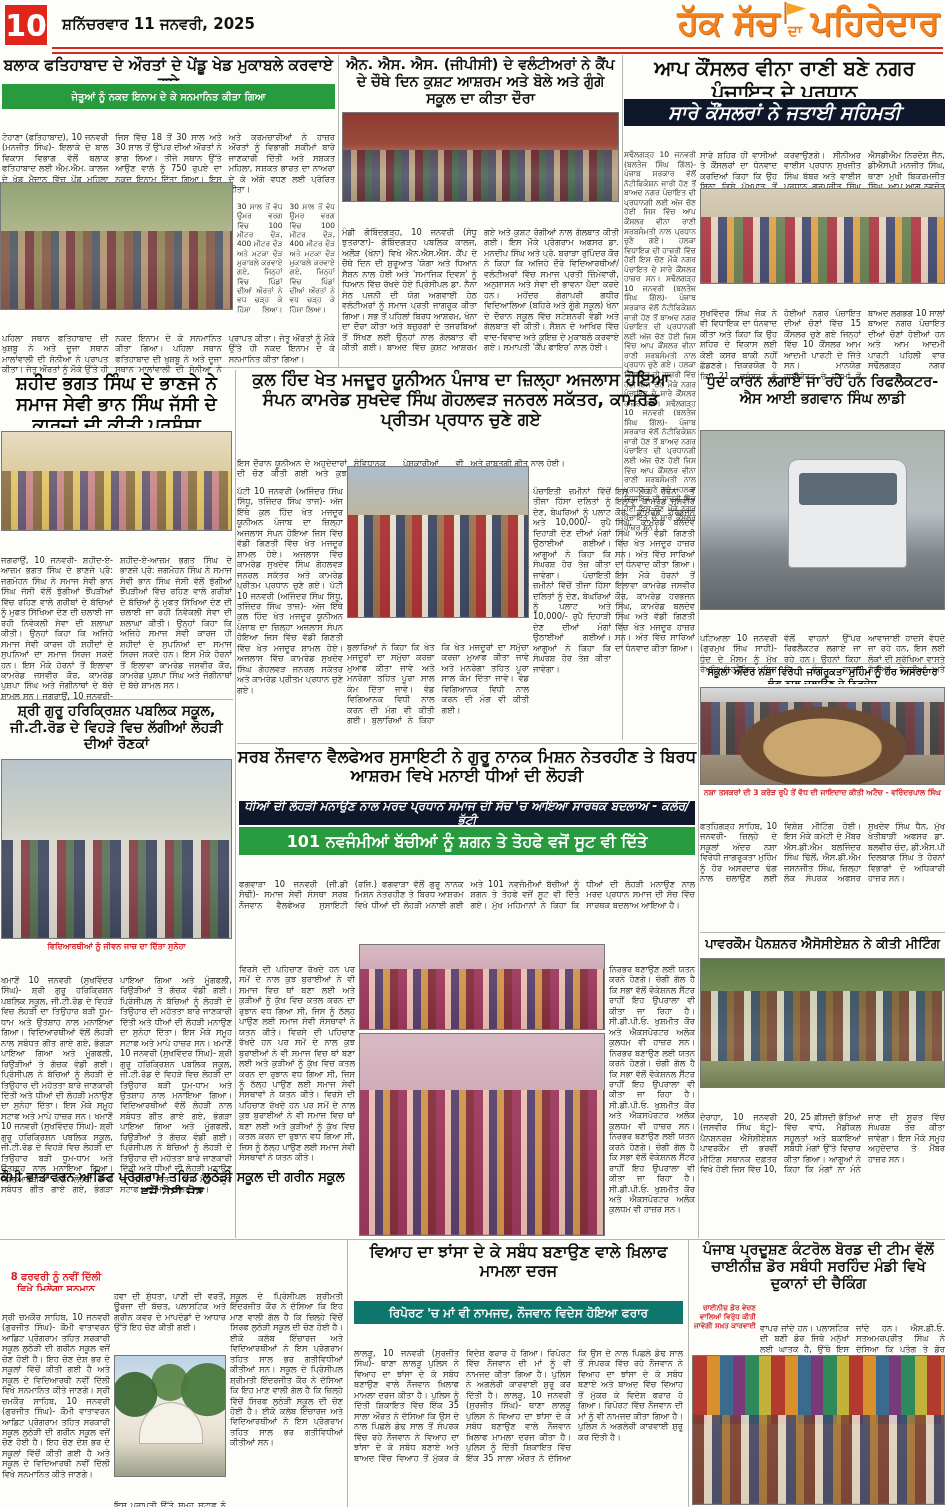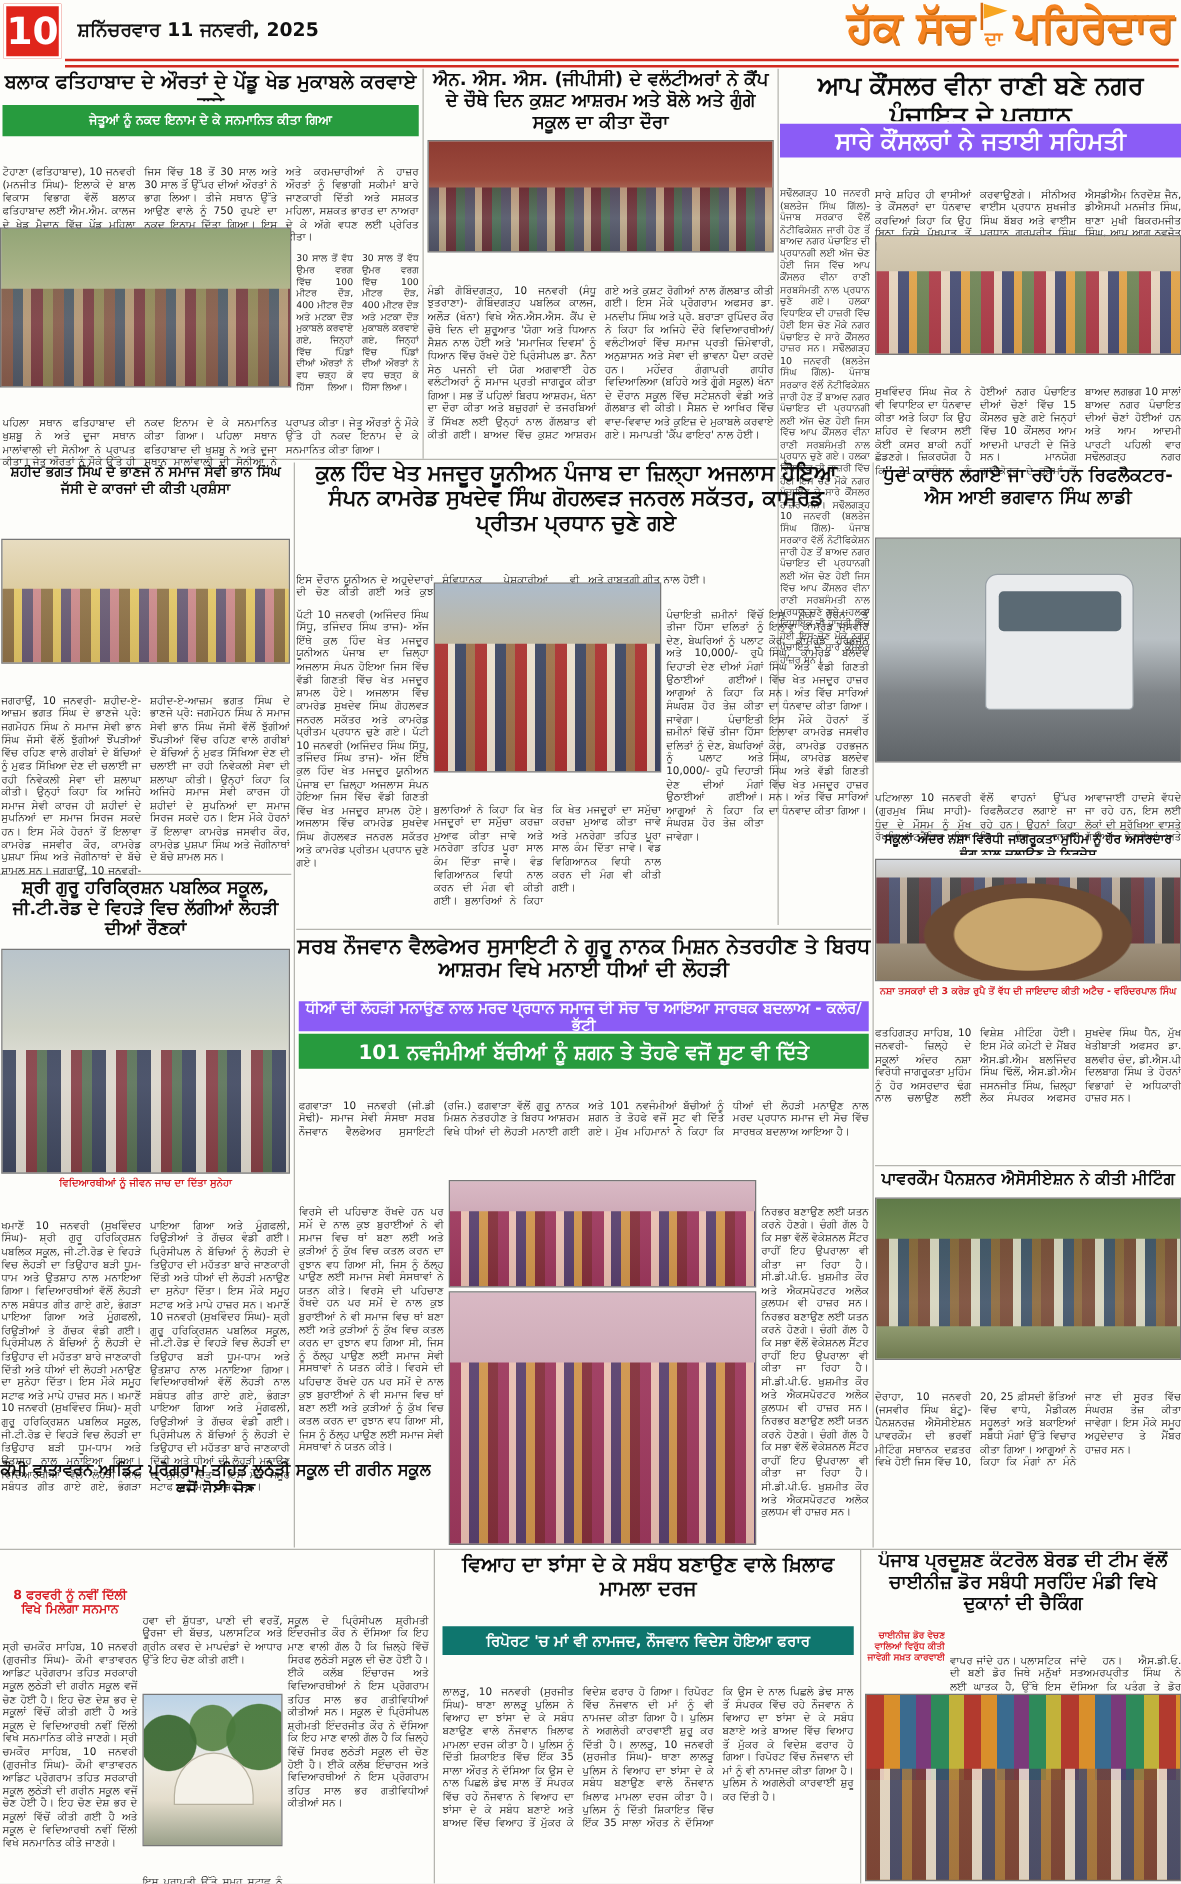--- a/index.html
+++ b/index.html
@@ -14,21 +14,21 @@
   .date{left:62px;top:15px;font-size:15px;font-weight:bold;color:#111;}
   .rule2{left:52px;top:47px;width:891px;height:7px;border-top:2px solid #d22a1e;border-bottom:2px solid #d22a1e;}
   .masthead{right:6px;top:2px;display:flex;align-items:flex-start;gap:4px;color:#f5821f;font-weight:bold;}
   .masthead .big{font-size:34px;line-height:40px;text-shadow:1px 1px 0 #c96a12;}
   .flagcol{display:flex;flex-direction:column;align-items:center;line-height:1;}
   .flagcol .small{font-size:15px;color:#f5821f;}
   
   .hl{font-weight:bold;color:#0d0d0d;text-align:center;overflow:hidden;line-height:1.18;}
   .bar{color:#fff;font-weight:bold;text-align:center;overflow:hidden;display:flex;align-items:center;justify-content:center;}
   .bar-green{background:#279b3e;}
-  .bar-red{background:#8b5cf6;}
+  .bar-red{background:#0f172a;font-style:italic;}
   .bar-blue{background:#0f766e;}
   .redsub{color:#d61c22;font-weight:bold;text-align:center;overflow:hidden;}
   
   .txt{font-size:8.3px;line-height:1.26;text-align:justify;color:#1b1b1b;overflow:hidden;column-gap:7px;word-break:break-word;margin-top:20px;}
   
   .vr{width:1px;background:#b5b5af;}
   .hr{height:1px;background:#b5b5af;}
   
   .ph{border:1px solid #777;overflow:hidden;}
   .ph-outdoor-crowd{background:
@@ -131,21 +131,21 @@
   <div class="abs ph ph-redbuilding" style="left:342px;top:112px;width:277px;height:90px"></div>
   <div class="abs txt" style="left:342px;top:207px;width:277px;height:158px;column-count:2">ਮੰਡੀ ਗੋਬਿੰਦਗੜ੍ਹ, 10 ਜਨਵਰੀ (ਸੰਧੂ ਝੁਤਰਾਣਾ)- ਗੋਬਿੰਦਗੜ੍ਹ ਪਬਲਿਕ ਕਾਲਜ, ਅਲੌੜ (ਖੰਨਾ) ਵਿਖੇ ਐਨ.ਐਸ.ਐਸ. ਕੈਂਪ ਦੇ ਚੌਥੇ ਦਿਨ ਦੀ ਸ਼ੁਰੂਆਤ 'ਯੋਗਾ ਅਤੇ ਧਿਆਨ ਸੈਸ਼ਨ ਨਾਲ ਹੋਈ ਅਤੇ 'ਸਮਾਜਿਕ ਦਿਵਸ' ਨੂੰ ਧਿਆਨ ਵਿੱਚ ਰੱਖਦੇ ਹੋਏ ਪ੍ਰਿੰਸੀਪਲ ਡਾ. ਨੈਨਾ ਸੇਠ ਪਜਨੀ ਦੀ ਯੋਗ ਅਗਵਾਈ ਹੇਠ ਵਲੰਟੀਅਰਾਂ ਨੂੰ ਸਮਾਜ ਪ੍ਰਤੀ ਜਾਗਰੂਕ ਕੀਤਾ ਗਿਆ। ਸਭ ਤੋਂ ਪਹਿਲਾਂ ਬਿਰਧ ਆਸ਼ਰਮ, ਖੰਨਾ ਦਾ ਦੌਰਾ ਕੀਤਾ ਅਤੇ ਬਜ਼ੁਰਗਾਂ ਦੇ ਤਜਰਬਿਆਂ ਤੋਂ ਸਿੱਖਣ ਲਈ ਉਨ੍ਹਾਂ ਨਾਲ ਗੱਲਬਾਤ ਵੀ ਕੀਤੀ ਗਈ। ਬਾਅਦ ਵਿੱਚ ਕੁਸ਼ਟ ਆਸ਼ਰਮ ਗਏ ਅਤੇ ਕੁਸ਼ਟ ਰੋਗੀਆਂ ਨਾਲ ਗੱਲਬਾਤ ਕੀਤੀ ਗਈ। ਇਸ ਮੌਕੇ ਪ੍ਰੋਗਰਾਮ ਅਫਸਰ ਡਾ. ਮਨਦੀਪ ਸਿੰਘ ਅਤੇ ਪ੍ਰੋ. ਬਰਾੜਾ ਰੁਪਿੰਦਰ ਕੌਰ ਨੇ ਕਿਹਾ ਕਿ ਅਜਿਹੇ ਦੌਰੇ ਵਿਦਿਆਰਥੀਆਂ/ਵਲੰਟੀਅਰਾਂ ਵਿੱਚ ਸਮਾਜ ਪ੍ਰਤੀ ਜ਼ਿੰਮੇਵਾਰੀ, ਅਨੁਸ਼ਾਸਨ ਅਤੇ ਸੇਵਾ ਦੀ ਭਾਵਨਾ ਪੈਦਾ ਕਰਦੇ ਹਨ। ਮਹੇਂਦਰ ਗੰਗਾਪਰੀ ਗਧੀਰ ਵਿਦਿਆਲਿਆ (ਬਹਿਰੇ ਅਤੇ ਗੂੰਗੇ ਸਕੂਲ) ਖੰਨਾ ਦੇ ਦੌਰਾਨ ਸਕੂਲ ਵਿੱਚ ਸਟੇਸ਼ਨਰੀ ਵੰਡੀ ਅਤੇ ਗੱਲਬਾਤ ਵੀ ਕੀਤੀ। ਸੈਸ਼ਨ ਦੇ ਆਖਿਰ ਵਿੱਚ ਵਾਦ-ਵਿਵਾਦ ਅਤੇ ਕੁਇਜ਼ ਦੇ ਮੁਕਾਬਲੇ ਕਰਵਾਏ ਗਏ। ਸਮਾਪਤੀ 'ਕੈਂਪ ਫਾਇਰ' ਨਾਲ ਹੋਈ।</div>
 
   <div class="abs hl" style="left:624px;top:57px;width:321px;height:40px;font-size:20px">ਆਪ ਕੌਂਸਲਰ ਵੀਨਾ ਰਾਣੀ ਬਣੇ ਨਗਰ ਪੰਚਾਇਤ ਦੇ ਪ੍ਰਧਾਨ</div>
   <div class="abs bar bar-red" style="left:624px;top:99px;width:321px;height:27px;font-size:19px">ਸਾਰੇ ਕੌਂਸਲਰਾਂ ਨੇ ਜਤਾਈ ਸਹਿਮਤੀ</div>
   <div class="abs txt" style="left:624px;top:130px;width:72px;height:608px;column-count:1;font-size:7.6px">ਸਢੌਲਗੜ੍ਹ 10 ਜਨਵਰੀ (ਬਲਤੇਜ ਸਿੰਘ ਗਿੱਲ)- ਪੰਜਾਬ ਸਰਕਾਰ ਵੱਲੋਂ ਨੋਟੀਫਿਕੇਸ਼ਨ ਜਾਰੀ ਹੋਣ ਤੋਂ ਬਾਅਦ ਨਗਰ ਪੰਚਾਇਤ ਦੀ ਪ੍ਰਧਾਨਗੀ ਲਈ ਅੱਜ ਚੋਣ ਹੋਈ ਜਿਸ ਵਿੱਚ ਆਪ ਕੌਂਸਲਰ ਵੀਨਾ ਰਾਣੀ ਸਰਬਸੰਮਤੀ ਨਾਲ ਪ੍ਰਧਾਨ ਚੁਣੇ ਗਏ। ਹਲਕਾ ਵਿਧਾਇਕ ਦੀ ਹਾਜ਼ਰੀ ਵਿੱਚ ਹੋਈ ਇਸ ਚੋਣ ਮੌਕੇ ਨਗਰ ਪੰਚਾਇਤ ਦੇ ਸਾਰੇ ਕੌਂਸਲਰ ਹਾਜ਼ਰ ਸਨ। ਸਢੌਲਗੜ੍ਹ 10 ਜਨਵਰੀ (ਬਲਤੇਜ ਸਿੰਘ ਗਿੱਲ)- ਪੰਜਾਬ ਸਰਕਾਰ ਵੱਲੋਂ ਨੋਟੀਫਿਕੇਸ਼ਨ ਜਾਰੀ ਹੋਣ ਤੋਂ ਬਾਅਦ ਨਗਰ ਪੰਚਾਇਤ ਦੀ ਪ੍ਰਧਾਨਗੀ ਲਈ ਅੱਜ ਚੋਣ ਹੋਈ ਜਿਸ ਵਿੱਚ ਆਪ ਕੌਂਸਲਰ ਵੀਨਾ ਰਾਣੀ ਸਰਬਸੰਮਤੀ ਨਾਲ ਪ੍ਰਧਾਨ ਚੁਣੇ ਗਏ। ਹਲਕਾ ਵਿਧਾਇਕ ਦੀ ਹਾਜ਼ਰੀ ਵਿੱਚ ਹੋਈ ਇਸ ਚੋਣ ਮੌਕੇ ਨਗਰ ਪੰਚਾਇਤ ਦੇ ਸਾਰੇ ਕੌਂਸਲਰ ਹਾਜ਼ਰ ਸਨ। ਸਢੌਲਗੜ੍ਹ 10 ਜਨਵਰੀ (ਬਲਤੇਜ ਸਿੰਘ ਗਿੱਲ)- ਪੰਜਾਬ ਸਰਕਾਰ ਵੱਲੋਂ ਨੋਟੀਫਿਕੇਸ਼ਨ ਜਾਰੀ ਹੋਣ ਤੋਂ ਬਾਅਦ ਨਗਰ ਪੰਚਾਇਤ ਦੀ ਪ੍ਰਧਾਨਗੀ ਲਈ ਅੱਜ ਚੋਣ ਹੋਈ ਜਿਸ ਵਿੱਚ ਆਪ ਕੌਂਸਲਰ ਵੀਨਾ ਰਾਣੀ ਸਰਬਸੰਮਤੀ ਨਾਲ ਪ੍ਰਧਾਨ ਚੁਣੇ ਗਏ। ਹਲਕਾ ਵਿਧਾਇਕ ਦੀ ਹਾਜ਼ਰੀ ਵਿੱਚ ਹੋਈ ਇਸ ਚੋਣ ਮੌਕੇ ਨਗਰ ਪੰਚਾਇਤ ਦੇ ਸਾਰੇ ਕੌਂਸਲਰ ਹਾਜ਼ਰ ਸਨ।</div>
   <div class="abs txt" style="left:700px;top:130px;width:245px;height:55px;column-count:3">ਸਾਰੇ ਸ਼ਹਿਰ ਹੀ ਵਾਸੀਆਂ ਤੇ ਕੌਂਸਲਰਾਂ ਦਾ ਧੰਨਵਾਦ ਕਰਦਿਆਂ ਕਿਹਾ ਕਿ ਉਹ ਬਿਨਾ ਕਿਸੇ ਪੱਖਪਾਤ ਤੋਂ ਵਿਕਾਸ ਕਾਰਜ ਕਰਵਾਉਣਗੇ। ਸੀਨੀਅਰ ਵਾਈਸ ਪ੍ਰਧਾਨ ਸੁਖਜੀਤ ਸਿੰਘ ਬੱਬਰ ਅਤੇ ਵਾਈਸ ਪ੍ਰਧਾਨ ਗੁਰਪ੍ਰੀਤ ਸਿੰਘ ਬਟਾਂਵਾਲੀ ਤੋਂ ਇਲਾਵਾ, ਐਸਡੀਐਮ ਨਿਰਦੋਸ਼ ਜੈਨ, ਡੀਐਸਪੀ ਮਨਜੀਤ ਸਿੰਘ, ਥਾਣਾ ਮੁਖੀ ਬਿਕਰਮਜੀਤ ਸਿੰਘ, ਆਪ ਆਗੂ ਨਵਜੋਤ ਸ਼ਰਮਾ, ਗੁਰਸੇਵਕ ਸਿੰਘ ਭੁਨੋਰ, ਮਨਜੀਤ ਸਿੰਘ ਹਾਜ਼ਰ ਸਨ।</div>
   <div class="abs ph ph-garland" style="left:700px;top:188px;width:245px;height:96px"></div>
   <div class="abs txt" style="left:700px;top:288px;width:245px;height:80px;column-count:3">ਸੁਖਵਿੰਦਰ ਸਿੰਘ ਜੋਕ ਨੇ ਵੀ ਵਿਧਾਇਕ ਦਾ ਧੰਨਵਾਦ ਕੀਤਾ ਅਤੇ ਕਿਹਾ ਕਿ ਉਹ ਸ਼ਹਿਰ ਦੇ ਵਿਕਾਸ ਲਈ ਕੋਈ ਕਸਰ ਬਾਕੀ ਨਹੀਂ ਛੱਡਣਗੇ। ਜ਼ਿਕਰਯੋਗ ਹੈ ਕਿ 21 ਦਸੰਬਰ ਨੂੰ ਹੋਈਆਂ ਨਗਰ ਪੰਚਾਇਤ ਦੀਆਂ ਚੋਣਾਂ ਵਿੱਚ 15 ਕੌਂਸਲਰ ਚੁਣੇ ਗਏ ਜਿਨ੍ਹਾਂ ਵਿੱਚ 10 ਕੌਂਸਲਰ ਆਮ ਆਦਮੀ ਪਾਰਟੀ ਦੇ ਜਿੱਤੇ ਸਨ। ਮਾਨਯੋਗ ਹਾਈਕੋਰਟ ਦੇ ਹੁਕਮਾਂ ਤੋਂ ਬਾਅਦ ਲਗਭਗ 10 ਸਾਲਾਂ ਬਾਅਦ ਨਗਰ ਪੰਚਾਇਤ ਦੀਆਂ ਚੋਣਾਂ ਹੋਈਆਂ ਹਨ ਅਤੇ ਆਮ ਆਦਮੀ ਪਾਰਟੀ ਪਹਿਲੀ ਵਾਰ ਸਢੌਲਗੜ੍ਹ ਨਗਰ ਪੰਚਾਇਤ ਉੱਪਰ ਕਾਬਜ਼ ਹੋਈ ਹੈ।</div>
 
-  <div class="abs hl" style="left:0;top:372px;width:233px;height:56px;font-size:11px">ਸ਼ਹੀਦ ਭਗਤ ਸਿੰਘ ਦੇ ਭਾਣਜੇ ਨੇ ਸਮਾਜ ਸੇਵੀ ਭਾਨ ਸਿੰਘ ਜੱਸੀ ਦੇ ਕਾਰਜਾਂ ਦੀ ਕੀਤੀ ਪ੍ਰਸ਼ੰਸਾ</div>
+  <div class="abs hl" style="left:0;top:372px;width:233px;height:56px;font-size:18px">ਸ਼ਹੀਦ ਭਗਤ ਸਿੰਘ ਦੇ ਭਾਣਜੇ ਨੇ ਸਮਾਜ ਸੇਵੀ ਭਾਨ ਸਿੰਘ ਜੱਸੀ ਦੇ ਕਾਰਜਾਂ ਦੀ ਕੀਤੀ ਪ੍ਰਸ਼ੰਸਾ</div>
   <div class="abs ph ph-indoor-yellow" style="left:1px;top:431px;width:231px;height:100px"></div>
   <div class="abs txt" style="left:1px;top:535px;width:231px;height:160px;column-count:2">ਜਗਰਾਉਂ, 10 ਜਨਵਰੀ- ਸ਼ਹੀਦ-ਏ-ਆਜ਼ਮ ਭਗਤ ਸਿੰਘ ਦੇ ਭਾਣਜੇ ਪ੍ਰੋ: ਜਗਮੋਹਨ ਸਿੰਘ ਨੇ ਸਮਾਜ ਸੇਵੀ ਭਾਨ ਸਿੰਘ ਜੱਸੀ ਵੱਲੋਂ ਝੁੱਗੀਆਂ ਝੌਂਪੜੀਆਂ ਵਿੱਚ ਰਹਿਣ ਵਾਲੇ ਗਰੀਬਾਂ ਦੇ ਬੱਚਿਆਂ ਨੂੰ ਮੁਫਤ ਸਿੱਖਿਆ ਦੇਣ ਦੀ ਚਲਾਈ ਜਾ ਰਹੀ ਨਿਵੇਕਲੀ ਸੇਵਾ ਦੀ ਸ਼ਲਾਘਾ ਕੀਤੀ। ਉਨ੍ਹਾਂ ਕਿਹਾ ਕਿ ਅਜਿਹੇ ਸਮਾਜ ਸੇਵੀ ਕਾਰਜ ਹੀ ਸ਼ਹੀਦਾਂ ਦੇ ਸੁਪਨਿਆਂ ਦਾ ਸਮਾਜ ਸਿਰਜ ਸਕਦੇ ਹਨ। ਇਸ ਮੌਕੇ ਹੋਰਨਾਂ ਤੋਂ ਇਲਾਵਾ ਕਾਮਰੇਡ ਜਸਵੀਰ ਕੌਰ, ਕਾਮਰੇਡ ਪੁਸ਼ਪਾ ਸਿੰਘ ਅਤੇ ਜੋਗੀਨਾਥਾਂ ਦੇ ਬੱਚੇ ਸ਼ਾਮਲ ਸਨ। ਜਗਰਾਉਂ, 10 ਜਨਵਰੀ- ਸ਼ਹੀਦ-ਏ-ਆਜ਼ਮ ਭਗਤ ਸਿੰਘ ਦੇ ਭਾਣਜੇ ਪ੍ਰੋ: ਜਗਮੋਹਨ ਸਿੰਘ ਨੇ ਸਮਾਜ ਸੇਵੀ ਭਾਨ ਸਿੰਘ ਜੱਸੀ ਵੱਲੋਂ ਝੁੱਗੀਆਂ ਝੌਂਪੜੀਆਂ ਵਿੱਚ ਰਹਿਣ ਵਾਲੇ ਗਰੀਬਾਂ ਦੇ ਬੱਚਿਆਂ ਨੂੰ ਮੁਫਤ ਸਿੱਖਿਆ ਦੇਣ ਦੀ ਚਲਾਈ ਜਾ ਰਹੀ ਨਿਵੇਕਲੀ ਸੇਵਾ ਦੀ ਸ਼ਲਾਘਾ ਕੀਤੀ। ਉਨ੍ਹਾਂ ਕਿਹਾ ਕਿ ਅਜਿਹੇ ਸਮਾਜ ਸੇਵੀ ਕਾਰਜ ਹੀ ਸ਼ਹੀਦਾਂ ਦੇ ਸੁਪਨਿਆਂ ਦਾ ਸਮਾਜ ਸਿਰਜ ਸਕਦੇ ਹਨ। ਇਸ ਮੌਕੇ ਹੋਰਨਾਂ ਤੋਂ ਇਲਾਵਾ ਕਾਮਰੇਡ ਜਸਵੀਰ ਕੌਰ, ਕਾਮਰੇਡ ਪੁਸ਼ਪਾ ਸਿੰਘ ਅਤੇ ਜੋਗੀਨਾਥਾਂ ਦੇ ਬੱਚੇ ਸ਼ਾਮਲ ਸਨ।</div>
 
   <div class="abs hl" style="left:0;top:702px;width:233px;height:54px;font-size:14px">ਸ਼੍ਰੀ ਗੁਰੂ ਹਰਿਕ੍ਰਿਸ਼ਨ ਪਬਲਿਕ ਸਕੂਲ, ਜੀ.ਟੀ.ਰੋਡ ਦੇ ਵਿਹੜੇ ਵਿਚ ਲੱਗੀਆਂ ਲੋਹੜੀ ਦੀਆਂ ਰੌਣਕਾਂ</div>
   <div class="abs ph ph-lohri-box" style="left:1px;top:759px;width:231px;height:180px"></div>
   <div class="abs redsub" style="left:1px;top:942px;width:231px;height:11px;font-size:8px">ਵਿਦਿਆਰਥੀਆਂ ਨੂੰ ਜੀਵਨ ਜਾਚ ਦਾ ਦਿੱਤਾ ਸੁਨੇਹਾ</div>
   <div class="abs txt" style="left:1px;top:955px;width:231px;height:280px;column-count:2">ਖਮਾਣੋਂ 10 ਜਨਵਰੀ (ਸੁਖਵਿੰਦਰ ਸਿੰਘ)- ਸ਼੍ਰੀ ਗੁਰੂ ਹਰਿਕ੍ਰਿਸ਼ਨ ਪਬਲਿਕ ਸਕੂਲ, ਜੀ.ਟੀ.ਰੋਡ ਦੇ ਵਿਹੜੇ ਵਿਚ ਲੋਹੜੀ ਦਾ ਤਿਉਹਾਰ ਬੜੀ ਧੂਮ-ਧਾਮ ਅਤੇ ਉਤਸ਼ਾਹ ਨਾਲ ਮਨਾਇਆ ਗਿਆ। ਵਿਦਿਆਰਥੀਆਂ ਵੱਲੋਂ ਲੋਹੜੀ ਨਾਲ ਸਬੰਧਤ ਗੀਤ ਗਾਏ ਗਏ, ਭੰਗੜਾ ਪਾਇਆ ਗਿਆ ਅਤੇ ਮੂੰਗਫਲੀ, ਰਿਉੜੀਆਂ ਤੇ ਗੱਚਕ ਵੰਡੀ ਗਈ। ਪ੍ਰਿੰਸੀਪਲ ਨੇ ਬੱਚਿਆਂ ਨੂੰ ਲੋਹੜੀ ਦੇ ਤਿਉਹਾਰ ਦੀ ਮਹੱਤਤਾ ਬਾਰੇ ਜਾਣਕਾਰੀ ਦਿੱਤੀ ਅਤੇ ਧੀਆਂ ਦੀ ਲੋਹੜੀ ਮਨਾਉਣ ਦਾ ਸੁਨੇਹਾ ਦਿੱਤਾ। ਇਸ ਮੌਕੇ ਸਮੂਹ ਸਟਾਫ ਅਤੇ ਮਾਪੇ ਹਾਜ਼ਰ ਸਨ। ਖਮਾਣੋਂ 10 ਜਨਵਰੀ (ਸੁਖਵਿੰਦਰ ਸਿੰਘ)- ਸ਼੍ਰੀ ਗੁਰੂ ਹਰਿਕ੍ਰਿਸ਼ਨ ਪਬਲਿਕ ਸਕੂਲ, ਜੀ.ਟੀ.ਰੋਡ ਦੇ ਵਿਹੜੇ ਵਿਚ ਲੋਹੜੀ ਦਾ ਤਿਉਹਾਰ ਬੜੀ ਧੂਮ-ਧਾਮ ਅਤੇ ਉਤਸ਼ਾਹ ਨਾਲ ਮਨਾਇਆ ਗਿਆ। ਵਿਦਿਆਰਥੀਆਂ ਵੱਲੋਂ ਲੋਹੜੀ ਨਾਲ ਸਬੰਧਤ ਗੀਤ ਗਾਏ ਗਏ, ਭੰਗੜਾ ਪਾਇਆ ਗਿਆ ਅਤੇ ਮੂੰਗਫਲੀ, ਰਿਉੜੀਆਂ ਤੇ ਗੱਚਕ ਵੰਡੀ ਗਈ। ਪ੍ਰਿੰਸੀਪਲ ਨੇ ਬੱਚਿਆਂ ਨੂੰ ਲੋਹੜੀ ਦੇ ਤਿਉਹਾਰ ਦੀ ਮਹੱਤਤਾ ਬਾਰੇ ਜਾਣਕਾਰੀ ਦਿੱਤੀ ਅਤੇ ਧੀਆਂ ਦੀ ਲੋਹੜੀ ਮਨਾਉਣ ਦਾ ਸੁਨੇਹਾ ਦਿੱਤਾ। ਇਸ ਮੌਕੇ ਸਮੂਹ ਸਟਾਫ ਅਤੇ ਮਾਪੇ ਹਾਜ਼ਰ ਸਨ। ਖਮਾਣੋਂ 10 ਜਨਵਰੀ (ਸੁਖਵਿੰਦਰ ਸਿੰਘ)- ਸ਼੍ਰੀ ਗੁਰੂ ਹਰਿਕ੍ਰਿਸ਼ਨ ਪਬਲਿਕ ਸਕੂਲ, ਜੀ.ਟੀ.ਰੋਡ ਦੇ ਵਿਹੜੇ ਵਿਚ ਲੋਹੜੀ ਦਾ ਤਿਉਹਾਰ ਬੜੀ ਧੂਮ-ਧਾਮ ਅਤੇ ਉਤਸ਼ਾਹ ਨਾਲ ਮਨਾਇਆ ਗਿਆ। ਵਿਦਿਆਰਥੀਆਂ ਵੱਲੋਂ ਲੋਹੜੀ ਨਾਲ ਸਬੰਧਤ ਗੀਤ ਗਾਏ ਗਏ, ਭੰਗੜਾ ਪਾਇਆ ਗਿਆ ਅਤੇ ਮੂੰਗਫਲੀ, ਰਿਉੜੀਆਂ ਤੇ ਗੱਚਕ ਵੰਡੀ ਗਈ। ਪ੍ਰਿੰਸੀਪਲ ਨੇ ਬੱਚਿਆਂ ਨੂੰ ਲੋਹੜੀ ਦੇ ਤਿਉਹਾਰ ਦੀ ਮਹੱਤਤਾ ਬਾਰੇ ਜਾਣਕਾਰੀ ਦਿੱਤੀ ਅਤੇ ਧੀਆਂ ਦੀ ਲੋਹੜੀ ਮਨਾਉਣ ਦਾ ਸੁਨੇਹਾ ਦਿੱਤਾ। ਇਸ ਮੌਕੇ ਸਮੂਹ ਸਟਾਫ ਅਤੇ ਮਾਪੇ ਹਾਜ਼ਰ ਸਨ।</div>
 
   <div class="abs hl" style="left:0;top:1169px;width:345px;height:25px;font-size:13px">ਕੌਮੀ ਵਾਤਾਵਰਨ ਆਡਿਟ ਪ੍ਰੋਗਰਾਮ ਤਹਿਤ ਲੁਠੇੜੀ ਸਕੂਲ ਦੀ ਗਰੀਨ ਸਕੂਲ ਵਜੋਂ ਹੋਈ ਚੋਣ</div>
   <div class="abs redsub" style="left:2px;top:1271px;width:108px;height:20px;font-size:10px">8 ਫਰਵਰੀ ਨੂੰ ਨਵੀਂ ਦਿੱਲੀ ਵਿਖੇ ਮਿਲੇਗਾ ਸਨਮਾਨ</div>

